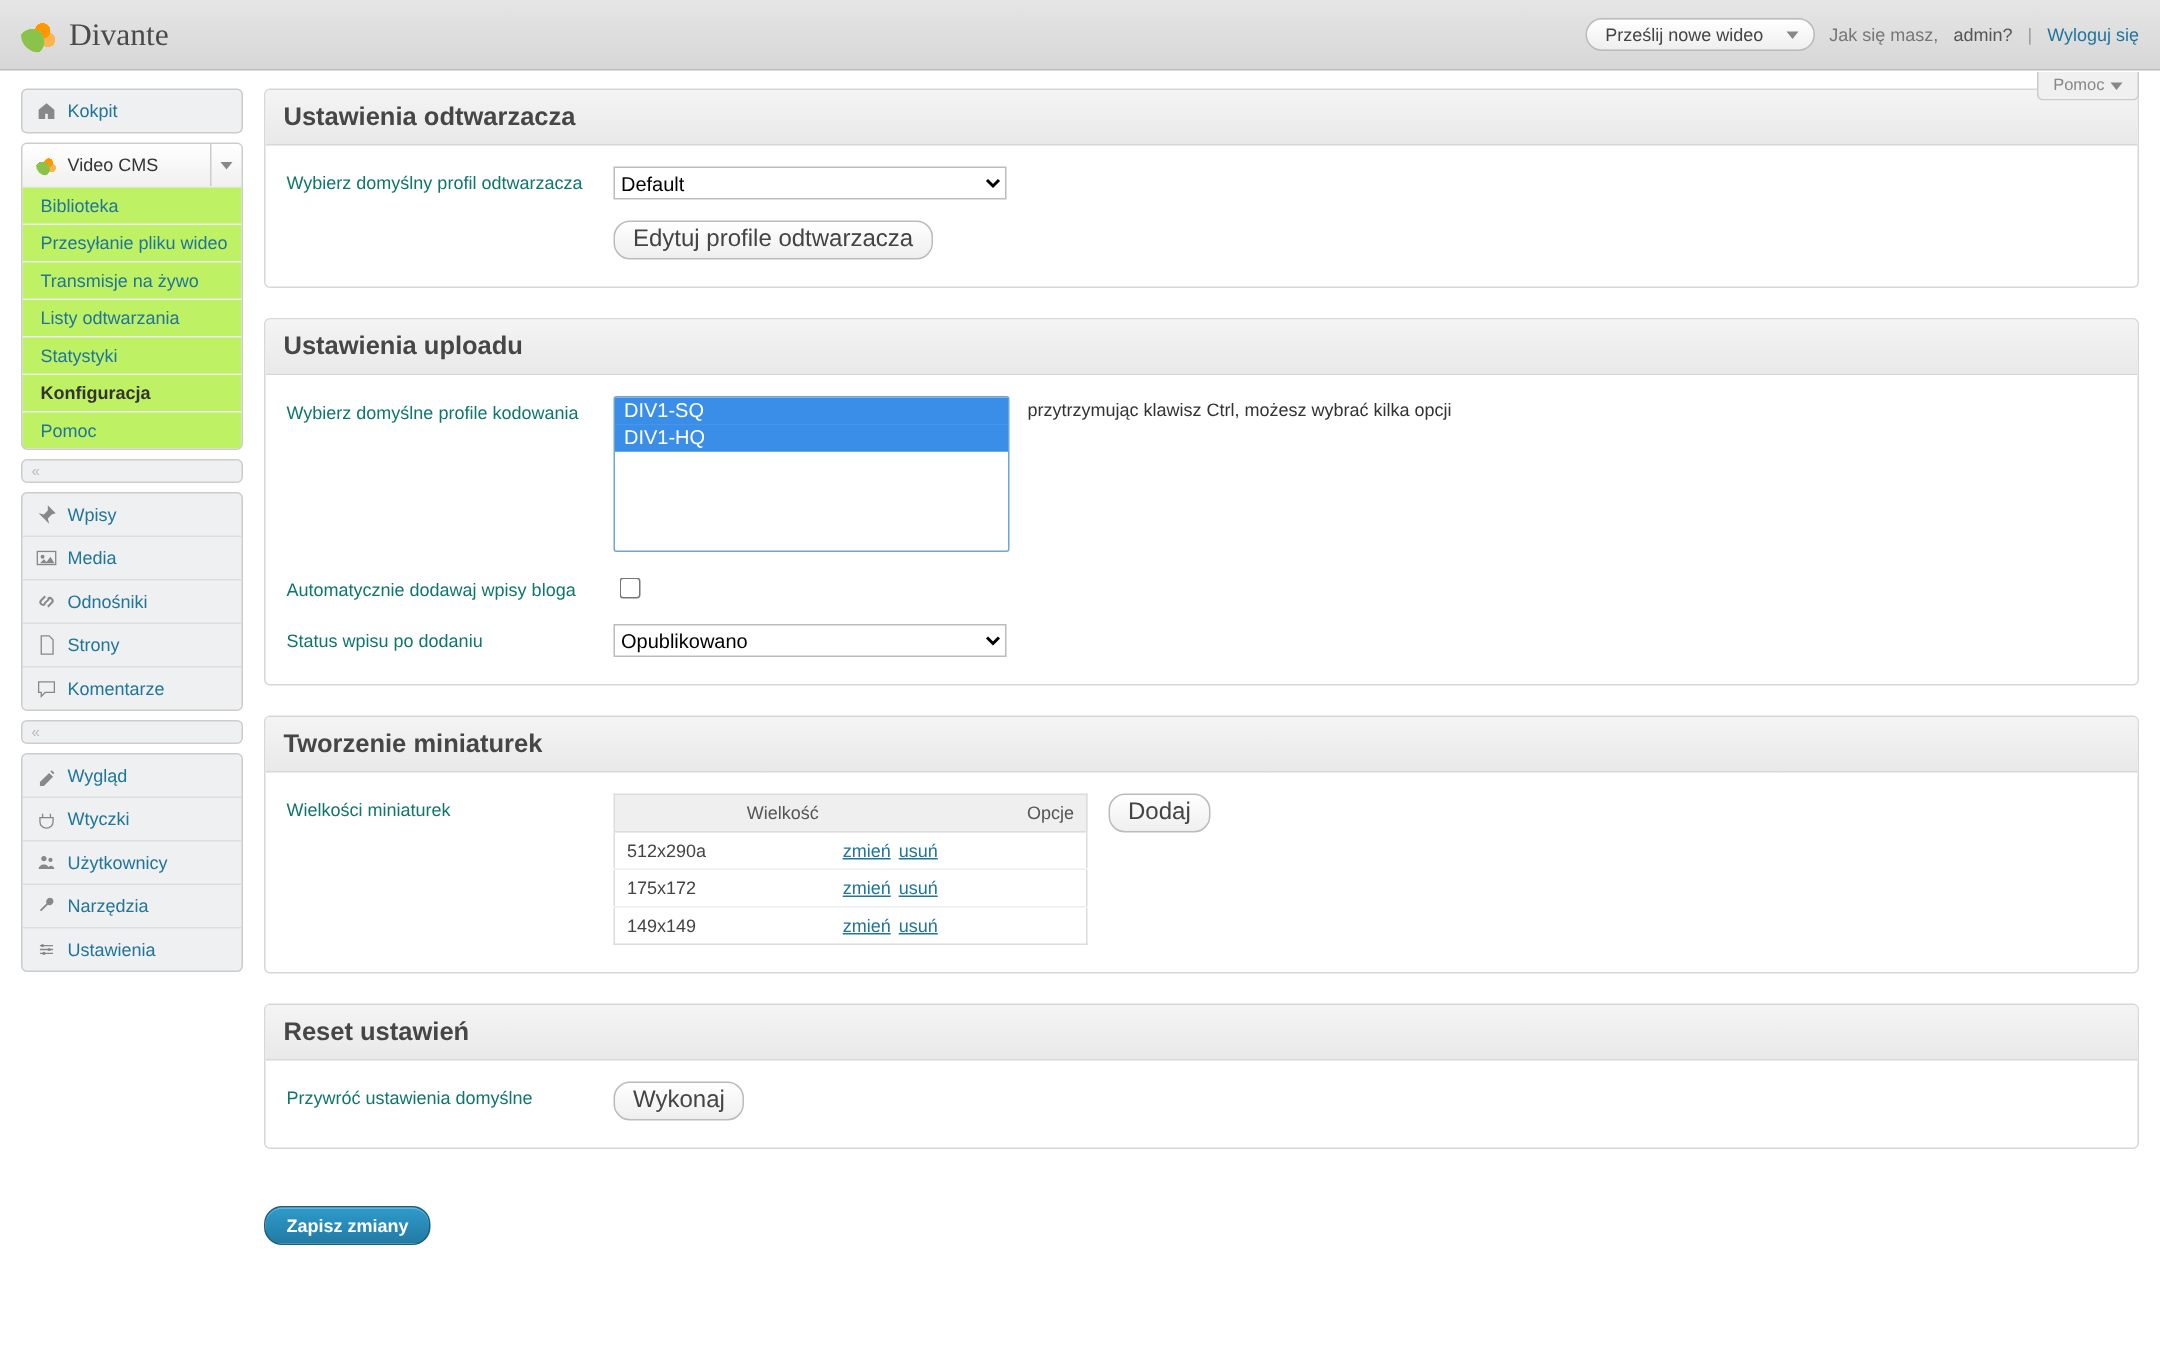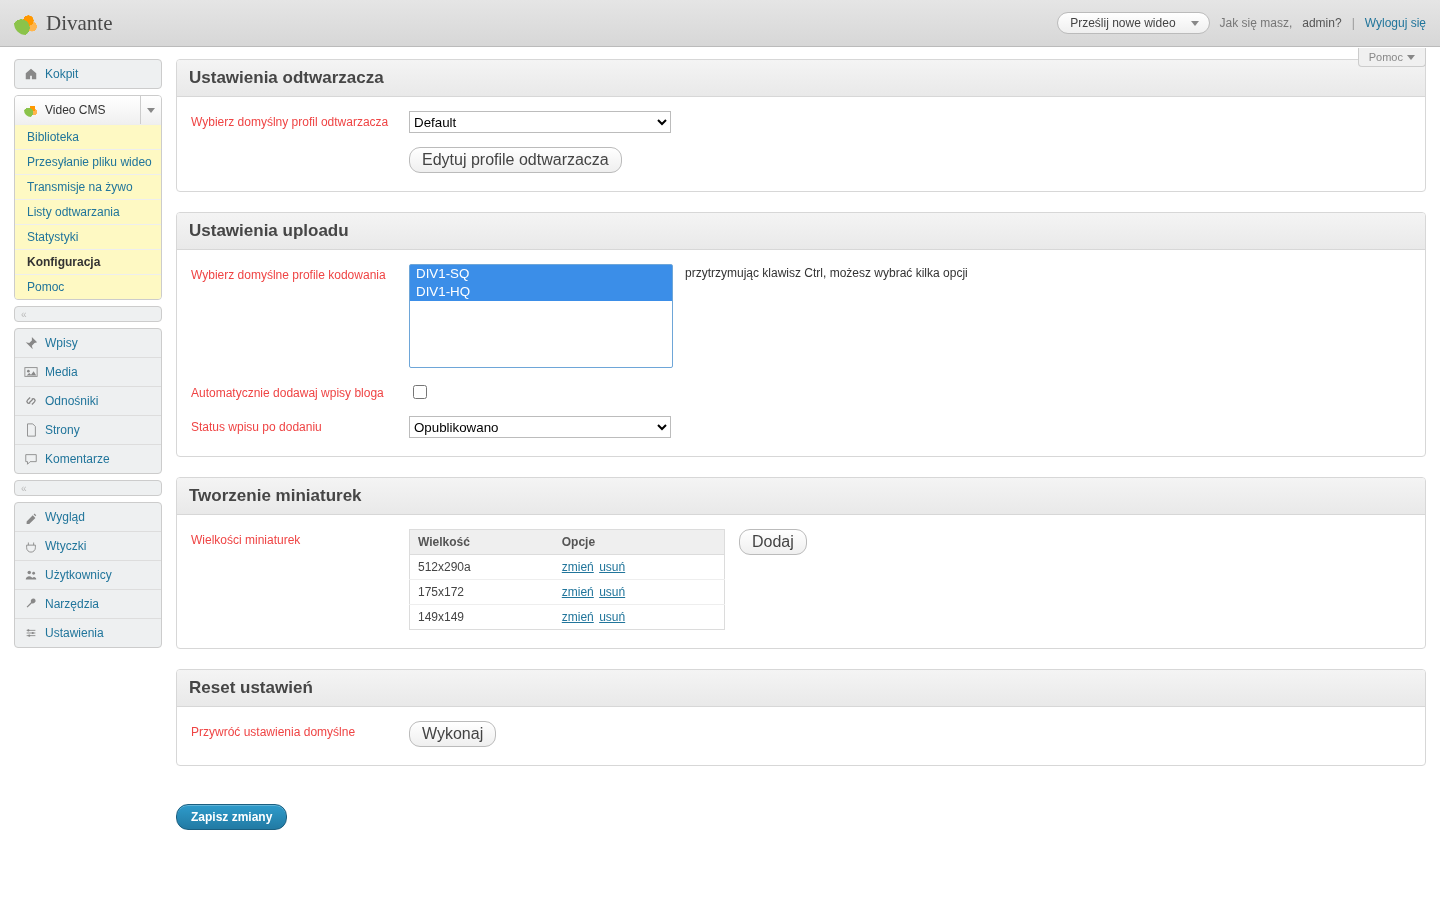--- a/index.html
+++ b/index.html
@@ -27,54 +27,54 @@
   .main{flex:1;min-width:0}
 
   
   .menu{border:1px solid #ccc;border-radius:4px;background:#eef0f1;margin-bottom:6px;overflow:hidden}
   .menu-item{display:flex;align-items:center;gap:7px;padding:7px 9px;color:#21759B;border-top:1px solid #ddd;cursor:pointer}
   .menu-item:first-child{border-top:none}
   .menu-item .ico{width:14px;height:14px;color:#888;display:inline-flex;align-items:center;justify-content:center}
   .menu-item.head{background:linear-gradient(#f7f7f7,#e9e9e9);color:#333;font-weight:normal;position:relative}
   .menu-item.head.active{background:linear-gradient(#fff,#f0f0f0);font-weight:normal}
   .menu-item.head .expand{position:absolute;right:0;top:0;bottom:0;width:20px;border-left:1px solid #ccc;display:flex;align-items:center;justify-content:center}
-  .submenu{background:#fef9c3}
+  .submenu{background:#bef264}
   .submenu a, .submenu span{display:block;padding:5px 9px 5px 12px;color:#21759B;font-size:12px;border-top:1px solid #eee;cursor:pointer}
   .submenu .current{color:#333;font-weight:bold}
   .collapse-handle{height:14px;background:#eef0f1;border:1px solid #ccc;border-radius:4px;margin-bottom:6px;display:flex;align-items:center;padding-left:6px;color:#bbb;font-size:10px}
 
   
   .page-head{display:flex;align-items:center;gap:10px;margin:6px 0 12px 0}
   .page-head .picon{width:30px;height:30px;border:1px solid #ccc;border-radius:3px;background:linear-gradient(#f5f5f5,#e5e5e5);display:flex;align-items:center;justify-content:center;color:#888}
   .page-head h1{margin:0;font-family:Georgia,"Times New Roman",serif;font-style:italic;font-weight:normal;color:#555;font-size:23px}
 
   
   .panel{border:1px solid #d7d7d7;border-radius:4px;margin-bottom:20px;background:#fff;overflow:hidden}
   .panel-h{background:linear-gradient(#f4f4f4,#e9e9e9);border-bottom:1px solid #d7d7d7;padding:8px 12px;font-weight:bold;color:#464646;font-size:17px}
   .panel-b{padding:14px 14px 18px 14px}
 
   .row{display:flex;align-items:flex-start;margin-bottom:14px}
   .row:last-child{margin-bottom:0}
-  .lab{width:210px;flex:0 0 210px;color:#ef4444;padding-top:3px;padding-right:8px;line-height:1.35}
+  .lab{width:210px;flex:0 0 210px;color:#0f766e;padding-top:3px;padding-right:8px;line-height:1.35}
   .ctl{flex:0 0 auto}
   .hint{margin-left:12px;color:#333;padding-top:2px}
 
   select.sel{width:262px;height:22px;border:1px solid #bcbcbc;background:#fff}
   select.multi{width:264px;height:104px;border:1px solid #6ea6d8;background:#fff;overflow:hidden}
   select.multi option{padding:1px 6px}
   select.multi option:checked, select.multi option[selected]{background:#3b8ee8 linear-gradient(#3b8ee8,#3b8ee8);color:#fff}
 
   .btn{display:inline-block;background:linear-gradient(#fff,#efefef);border:1px solid #bbb;border-radius:11px;padding:3px 12px;color:#444;cursor:pointer;font-size:16px}
 
   input[type=checkbox]{width:14px;height:14px}
 
   
   .thumb-wrap{display:flex;align-items:flex-start;gap:14px}
   table.thumbs{border-collapse:collapse;width:316px;border:1px solid #dcdcdc}
-  table.thumbs th{background:#efefef;text-align:left;font-weight:bold;color:#555;padding:5px 8px;border-bottom:1px solid #dcdcdc;font-size:12px}
+  table.thumbs th{background:#efefef;text-align:right;font-weight:normal;color:#555;padding:5px 8px;border-bottom:1px solid #dcdcdc;font-size:12px}
   table.thumbs td{padding:5px 8px;border-bottom:1px solid #eee;color:#444;font-size:12px}
   table.thumbs tr:last-child td{border-bottom:none}
   table.thumbs td.ops a{color:#21759B;text-decoration:underline;margin-right:2px}
 
   
   .primary{display:inline-block;background:linear-gradient(#2e9bcb,#227aa3);border:1px solid #1b5f80;color:#fff;font-weight:bold;border-radius:12px;padding:5px 14px;cursor:pointer;font-size:12px;box-shadow:inset 0 1px 0 rgba(255,255,255,.25)}
 
   svg{display:block}
 </style>
 </head>

